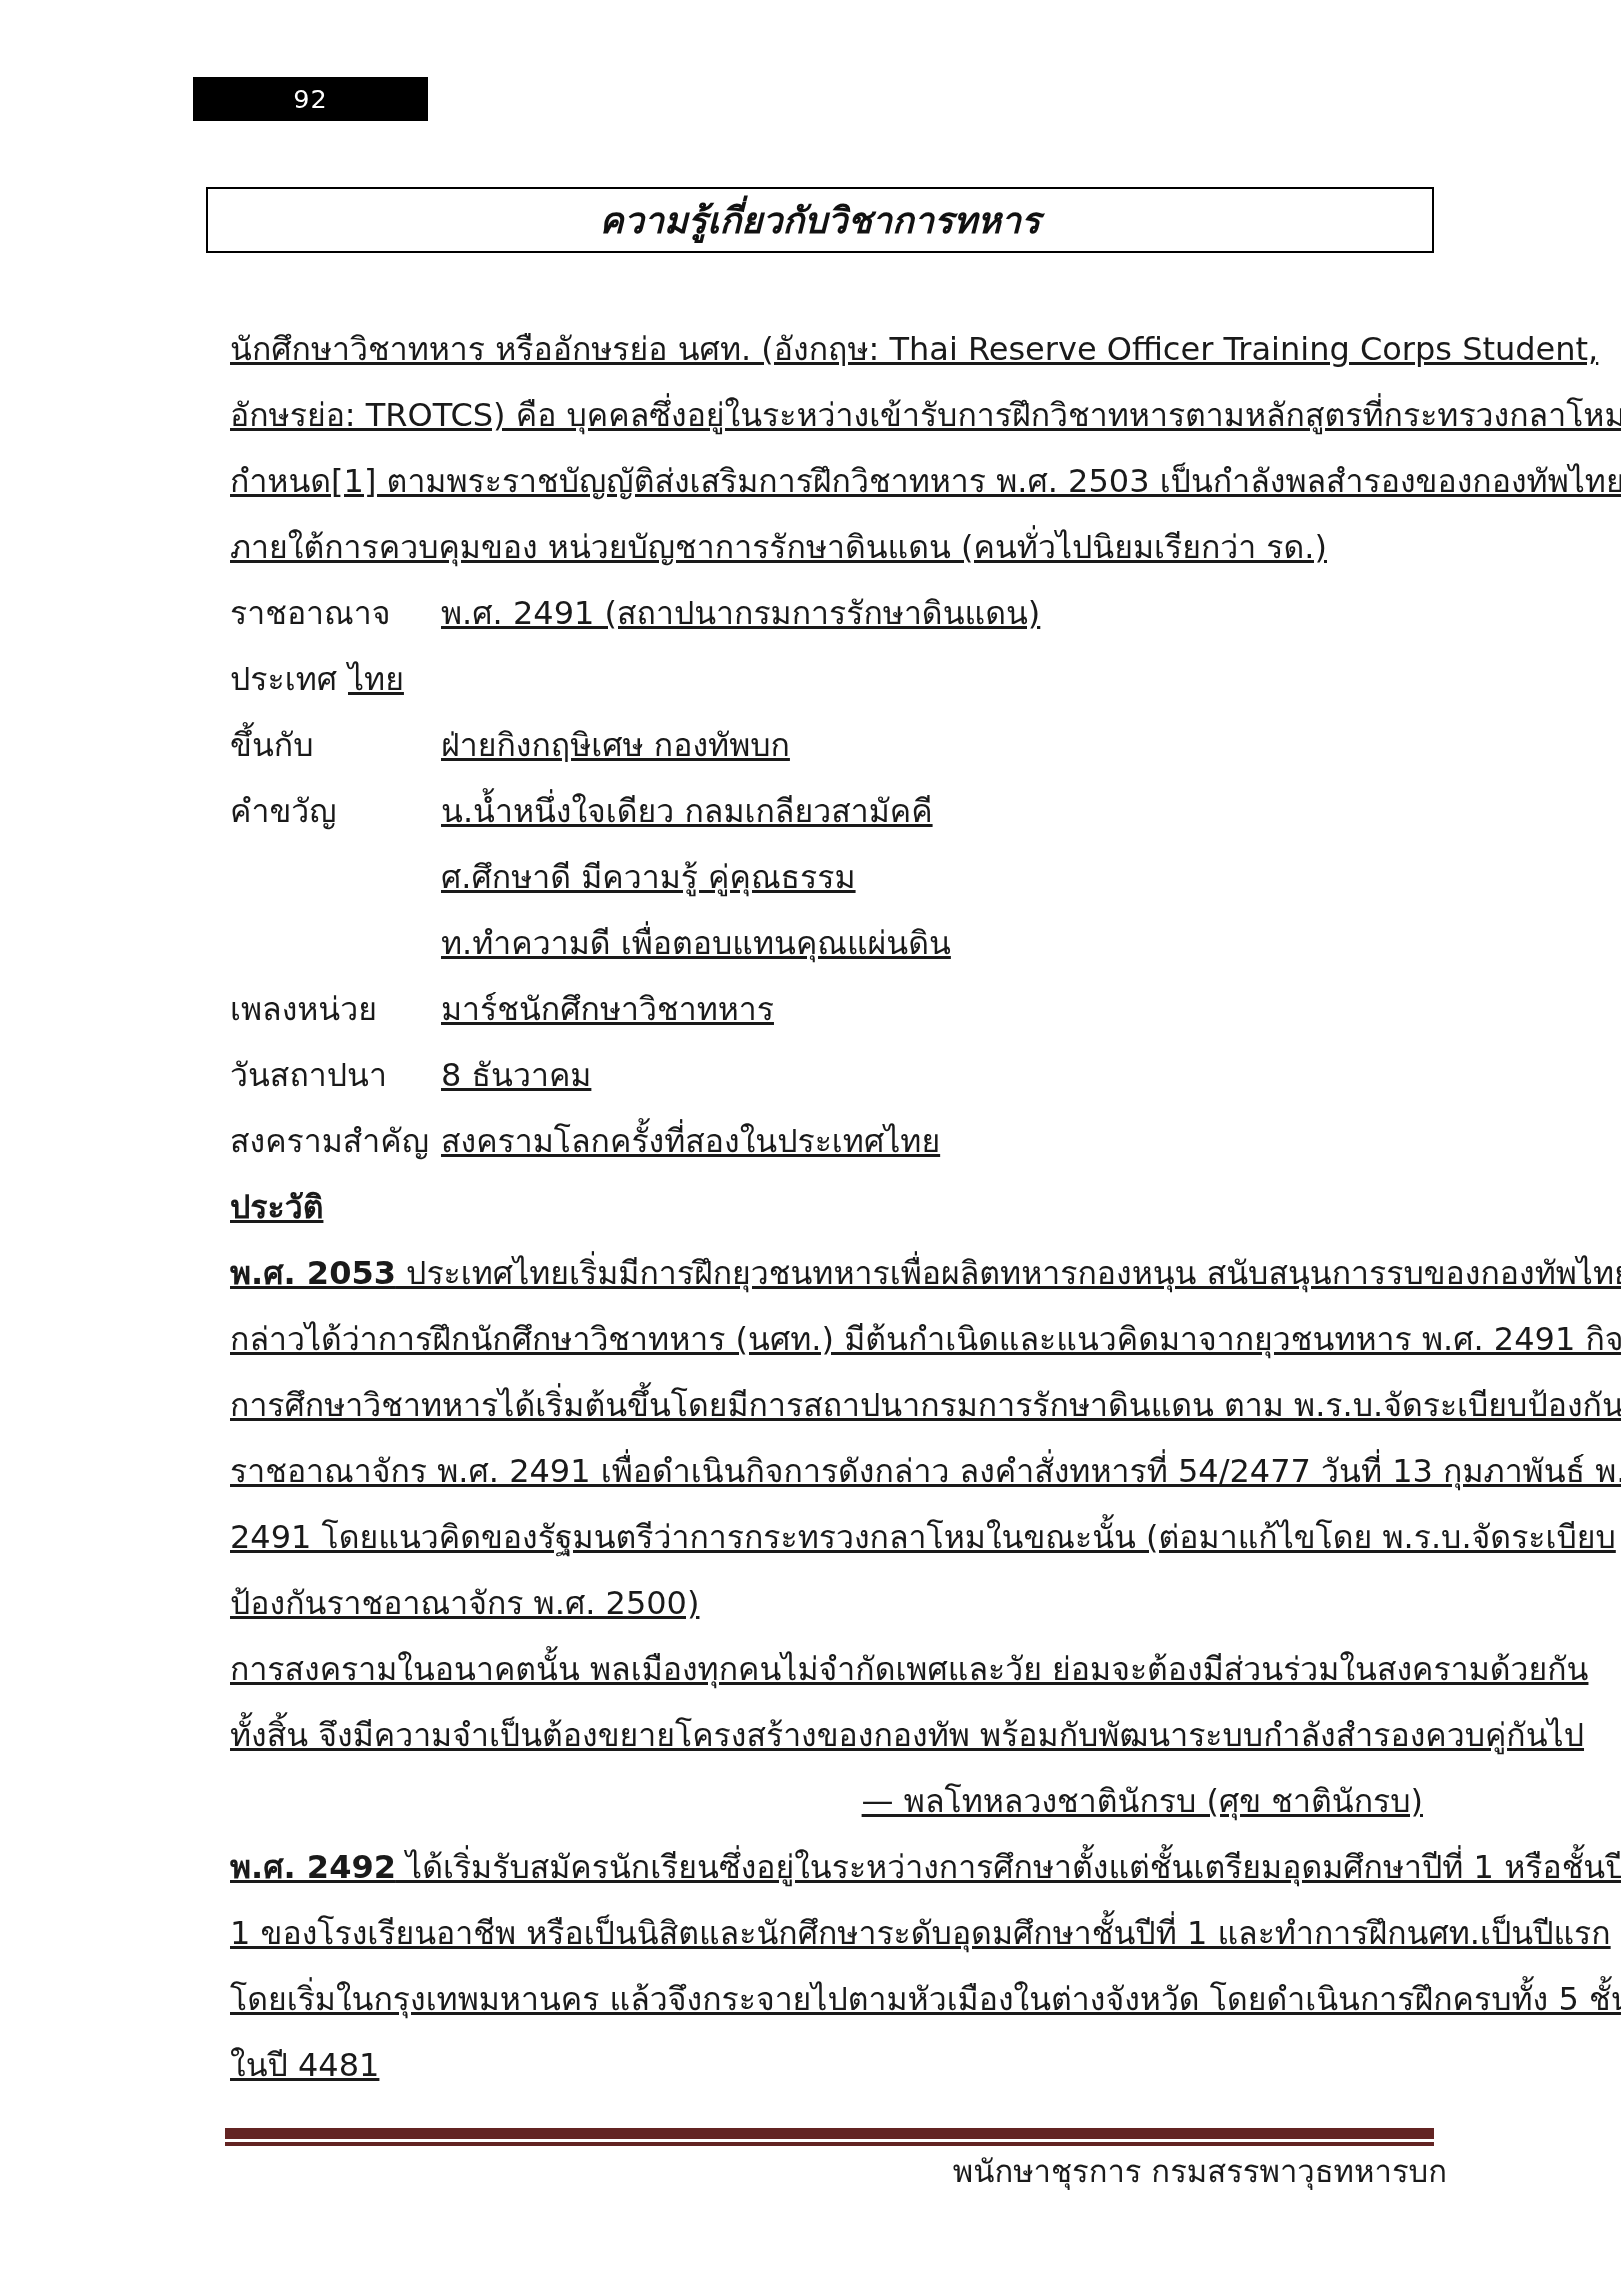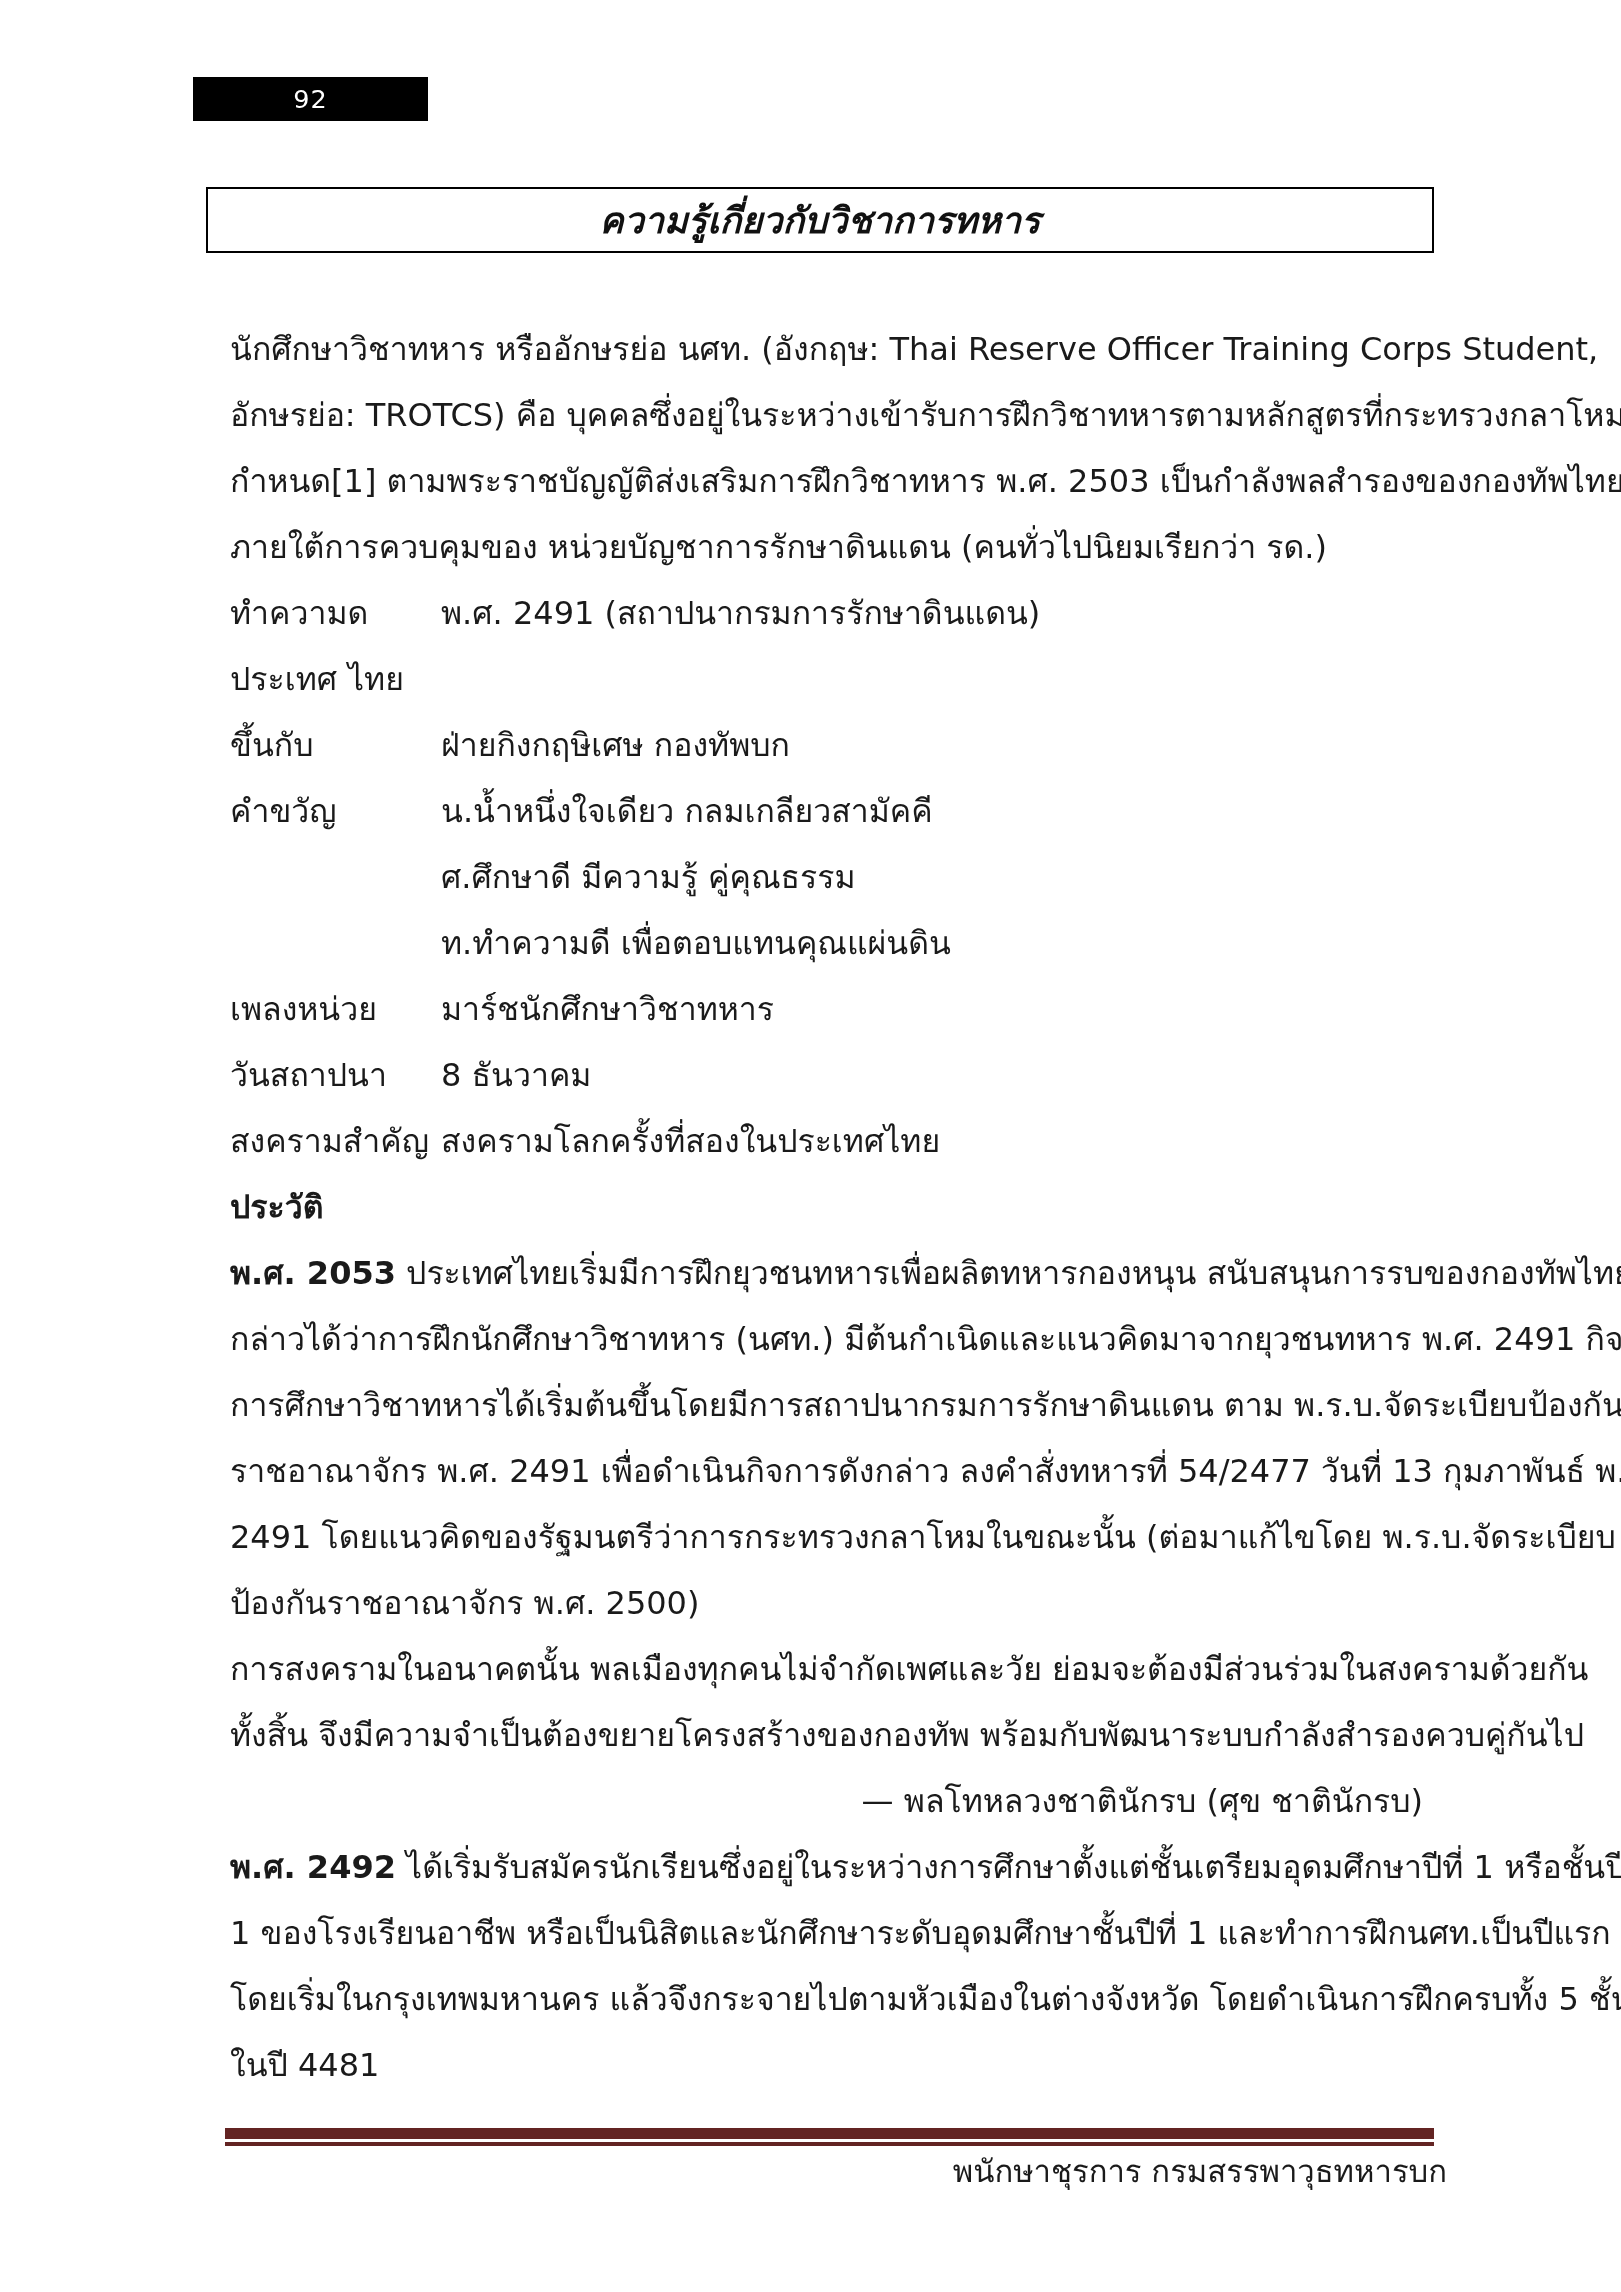--- a/index.html
+++ b/index.html
@@ -15,21 +15,21 @@
     font-size:25.5px; letter-spacing:1px;
   }
   .title-box {
     position:absolute; left:206px; top:187px; width:1228px; height:66px;
     border:2px solid #000000; box-sizing:border-box; background:#ffffff;
     display:flex; align-items:center; justify-content:center;
   }
   .title-text { font-style:italic; font-weight:bold; font-size:36px; color:#111111; }
   .content {
     position:absolute; left:230px; top:316px; width:1237px;
-    font-size:32px; line-height:66px;
+    font-size:32px; line-height:66px;text-decoration:underline;
   }
   .line { white-space:nowrap; height:66px; overflow:visible; }
   .row .label { display:inline-block; width:211px; }
   .row.narrow .label { width:118px; }
   .heading { font-weight:bold; }
   .b { font-weight:bold; }
   .align-right { text-align:right; padding-right:44px; }
   .rule-thick {
     position:absolute; left:225px; top:2128px; width:1209px; height:10.8px;
     background:#632423;
@@ -57,21 +57,21 @@
   </div>
 
   <div class="content">
 
     <div class="line">นักศึกษาวิชาทหาร หรืออักษรย่อ นศท. (อังกฤษ: Thai Reserve Officer Training Corps Student,</div>
     <div class="line">อักษรย่อ: TROTCS) คือ บุคคลซึ่งอยู่ในระหว่างเข้ารับการฝึกวิชาทหารตามหลักสูตรที่กระทรวงกลาโหม</div>
     <div class="line">กำหนด[1] ตามพระราชบัญญัติส่งเสริมการฝึกวิชาทหาร พ.ศ. 2503 เป็นกำลังพลสำรองของกองทัพไทย[2]</div>
     <div class="line">ภายใต้การควบคุมของ หน่วยบัญชาการรักษาดินแดน (คนทั่วไปนิยมเรียกว่า รด.)</div>
 
     <div class="line row">
-      <span class="label">ทำความด</span><span class="value">พ.ศ. 2491 (สถาปนากรมการรักษาดินแดน)</span>
+      <span class="label">ราชอาณาจ</span><span class="value">พ.ศ. 2491 (สถาปนากรมการรักษาดินแดน)</span>
     </div>
     <div class="line row narrow">
       <span class="label">ประเทศ</span><span class="value">ไทย</span>
     </div>
     <div class="line row">
       <span class="label">ขึ้นกับ</span><span class="value">ฝ่ายกิงกฤษิเศษ กองทัพบก</span>
     </div>
     <div class="line row">
       <span class="label">คำขวัญ</span><span class="value">น.น้ำหนึ่งใจเดียว กลมเกลียวสามัคคี</span>
     </div>

